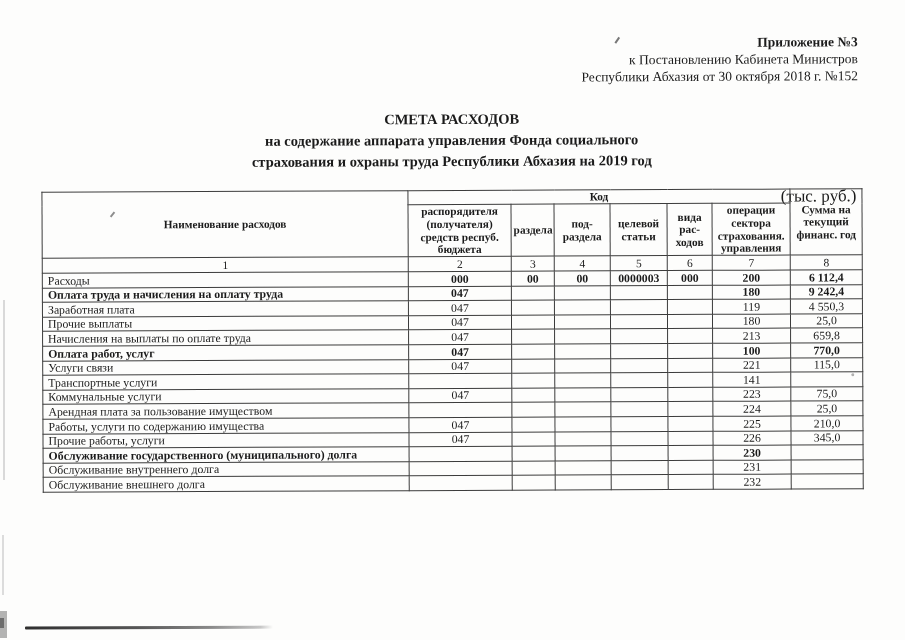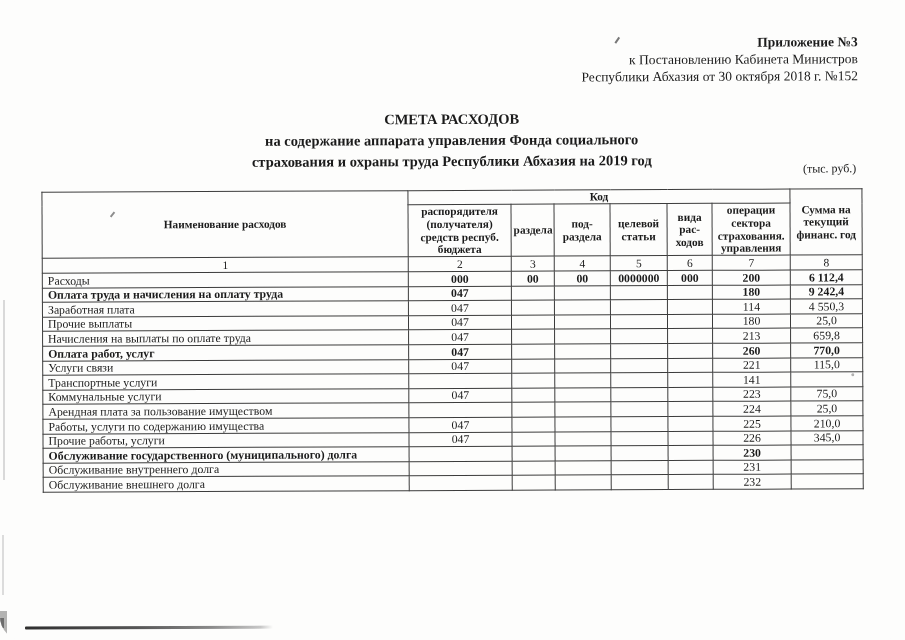--- a/index.html
+++ b/index.html
@@ -1,30 +1,30 @@
 <!DOCTYPE html>
 <html><head>
 <meta charset="utf-8">
 <style>
   html,body{margin:0;padding:0;background:#fdfdfc;}
   .page{position:relative;width:905px;height:640px;background:#fdfdfc;overflow:hidden;
-        font-family:"Liberation Serif","DejaVu Serif",serif;color:#1b1b1b;border-radius:23px;}
+        font-family:"Liberation Serif","DejaVu Serif",serif;color:#1b1b1b;}
   .sheet{position:absolute;inset:0;transform:rotate(-0.25deg);transform-origin:50% 50%;}
 
   
   .corner-note{position:absolute;top:35px;right:46px;text-align:right;
                font-size:13.5px;line-height:17px;}
   .corner-note .b{font-weight:bold;}
 
   
   .title-block{position:absolute;top:109px;left:0;width:100%;text-align:center;
                font-weight:bold;font-size:14.5px;line-height:21px;}
 
   
-  .units-note{position:absolute;top:163px;right:48px;font-size:12px;}
+  .units-note{position:absolute;top:188px;right:48px;font-size:17px;}
 
   
   table.budget{position:absolute;left:42px;top:190px;width:820px;
                border-collapse:collapse;table-layout:fixed;}
   table.budget th,table.budget td{border:1px solid #3c3c3c;overflow:hidden;
                padding:0 2px;vertical-align:middle;}
   table.budget th{font-weight:bold;font-size:11.3px;line-height:1.12;text-align:center;}
   tr.code-band{height:14px;}
   tr.subhead{height:52px;}
   tr.numrow{height:15px;}
@@ -102,21 +102,21 @@
           <td>7</td>
           <td>8</td>
         </tr>
       </thead>
       <tbody class="data">
           <tr>
         <td class="name">Расходы</td>
         <td class="bold">000</td>
         <td class="bold">00</td>
         <td class="bold">00</td>
-        <td class="bold">0000000</td>
+        <td class="bold">0000003</td>
         <td class="bold">000</td>
         <td class="bold">200</td>
         <td class="bold">6 112,4</td>
       </tr>
           <tr class="bold">
         <td class="name">Оплата труда и начисления на оплату труда</td>
         <td>047</td>
         <td></td>
         <td></td>
         <td></td>
@@ -124,21 +124,21 @@
         <td>180</td>
         <td>9 242,4</td>
       </tr>
           <tr>
         <td class="name">Заработная плата</td>
         <td>047</td>
         <td></td>
         <td></td>
         <td></td>
         <td></td>
-        <td>114</td>
+        <td>119</td>
         <td>4 550,3</td>
       </tr>
           <tr>
         <td class="name">Прочие выплаты</td>
         <td>047</td>
         <td></td>
         <td></td>
         <td></td>
         <td></td>
         <td>180</td>
@@ -154,21 +154,21 @@
         <td>213</td>
         <td>659,8</td>
       </tr>
           <tr class="bold">
         <td class="name">Оплата работ, услуг</td>
         <td>047</td>
         <td></td>
         <td></td>
         <td></td>
         <td></td>
-        <td>260</td>
+        <td>100</td>
         <td>770,0</td>
       </tr>
           <tr>
         <td class="name">Услуги связи</td>
         <td>047</td>
         <td></td>
         <td></td>
         <td></td>
         <td></td>
         <td>221</td>

